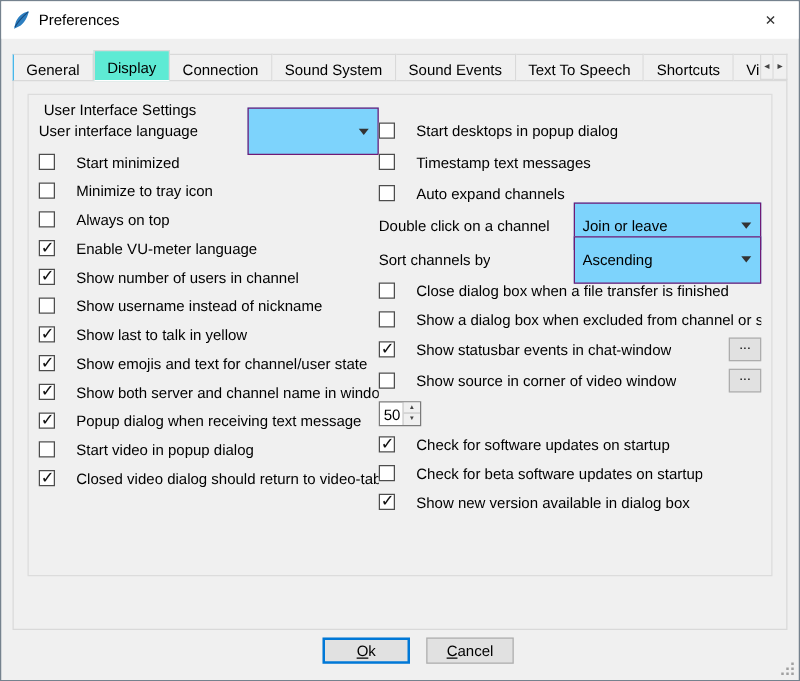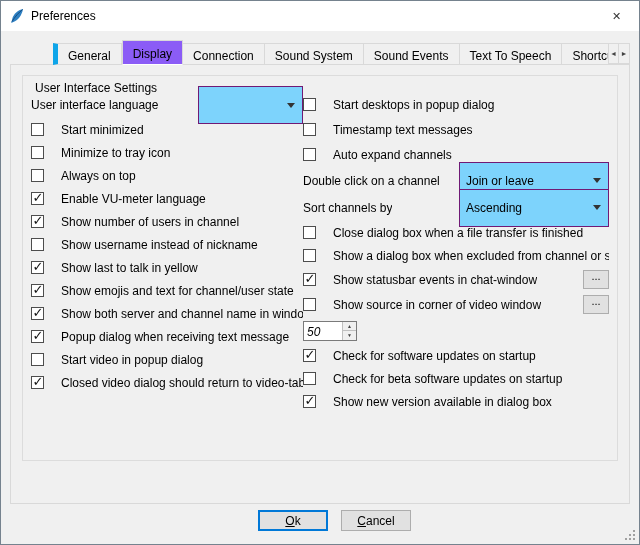--- a/index.html
+++ b/index.html
@@ -10,22 +10,22 @@
 
   
   .titlebar { height:30px; background:#ffffff; display:flex; align-items:center; padding-left:8px; }
   .title-icon { width:16px; height:16px; margin-right:6px; flex:none; }
   .title-text { flex:1; font-size:12px; color:#000; }
   .close-btn { width:45px; height:29px; display:flex; align-items:center; justify-content:center; font-size:11px; color:#333; cursor:default; }
 
   
   .tabbar { position:absolute; top:39px; left:9px; right:31px; height:25px; display:flex; align-items:flex-start; overflow:hidden; white-space:nowrap; z-index:2; }
   .tab { padding:3px 10px 0 10px; height:22px; margin-top:3px; background:#f0f0f0; border:1px solid #d9d9d9; border-left:none; display:flex; align-items:center; font-size:12px; }
-  .tab:first-child { border-left:5px solid #0ea5e9;margin-left:43px; }
-  .tab.active { height:25px; margin-top:0; background:#8b5cf6; border:1px solid #d9d9d9; border-bottom:1px solid #ffffff; z-index:3; position:relative; }
+  .tab:first-child { border-left:1px solid #0ea5e9; }
+  .tab.active { height:25px; margin-top:0; background:#5eead4; border:1px solid #d9d9d9; border-bottom:1px solid #ffffff; z-index:3; position:relative; }
   .tab-scroll { position:absolute; top:42px; right:9px; display:flex; z-index:4; }
   .tab-scroll-btn { width:11px; height:21px; border:1px solid #d9d9d9; background:#f0f0f0; display:flex; align-items:center; justify-content:center; font-size:7px; color:#444; }
   .tab-scroll-btn + .tab-scroll-btn { border-left:none; }
 
   
   .pane { position:absolute; top:63px; left:9px; right:9px; bottom:40px; border:1px solid #d9d9d9; background:#f0f0f0; }
 
   
   .groupbox { position:relative; margin:10px 11px; height:386px; border:1px solid #dcdcdc; }
   .group-title { position:absolute; top:-8px; left:8px; background:#f0f0f0; padding:0 4px; font-size:12px;margin-top:13px; }
@@ -51,21 +51,21 @@
   .combo-lang { width:105px; }
   .combo-right { width:150px; }
   .combo-val { font-size:12px; overflow:hidden; white-space:nowrap; }
   .combo-arrow { width:0; height:0; border-left:4px solid transparent; border-right:4px solid transparent; border-top:5px solid #333; flex:none; }
 
   
   .more-btn { margin-left:auto; width:26px; height:19px; border:1px solid #adadad; background:#e1e1e1; font-size:11px; line-height:10px; display:flex; align-items:flex-start; justify-content:center; font-family:inherit; flex:none; }
 
   
   .spin { display:flex; height:20px; border:1px solid #7a7a7a; background:#fff; flex:none; }
-  .spin-val { width:38px; padding:3px 0 0 3px; font-size:12px;font-style:italic; }
+  .spin-val { width:18px; padding:3px 0 0 3px; font-size:12px; }
   .spin-btns { width:14px; display:flex; flex-direction:column; border-left:1px solid #c0c0c0; }
   .spin-btn { flex:1; background:#f0f0f0; font-size:5px; color:#444; display:flex; align-items:center; justify-content:center; }
   .spin-btn:first-child { border-bottom:1px solid #c0c0c0; }
 
   
   .button-row { position:absolute; bottom:13px; left:0; right:0; display:flex; justify-content:center; gap:13px; padding-left:29px; }
   .btn { width:70px; height:21px; background:#e1e1e1; border:1px solid #adadad; font-family:inherit; font-size:12px; display:flex; align-items:center; justify-content:center; }
   .btn.default-btn { border:2px solid #0078d7; }
   .btn-label { display:block; }
   .btn-label::first-letter { text-decoration:underline; }

